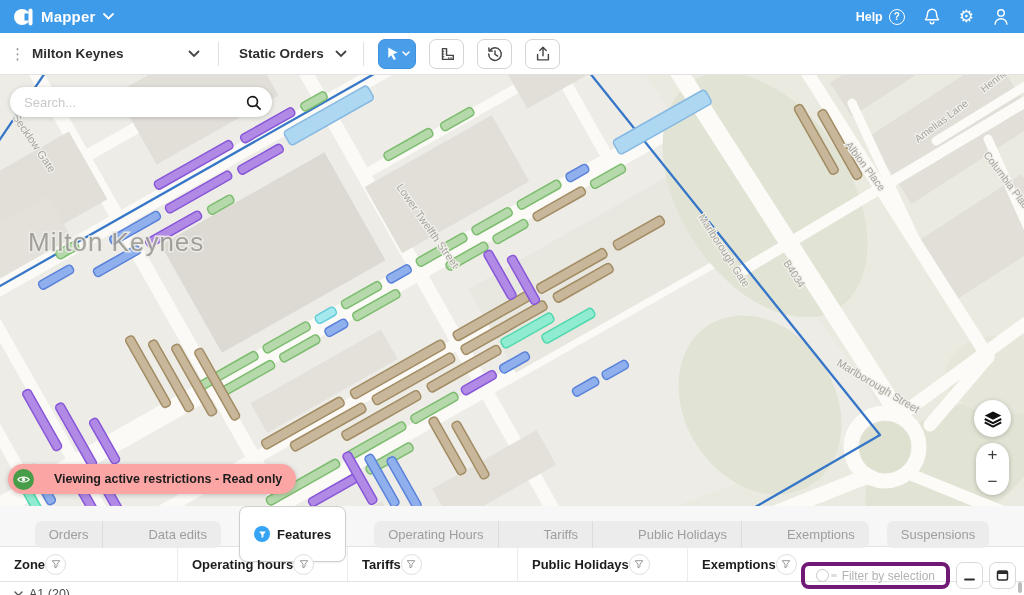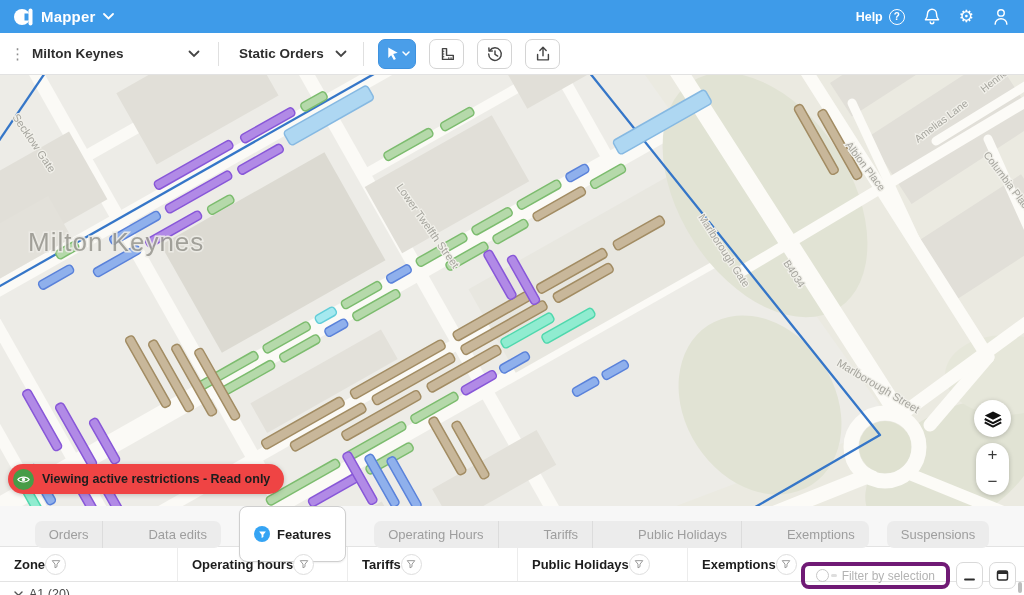--- a/index.html
+++ b/index.html
@@ -31,22 +31,22 @@
               display:flex; align-items:center; justify-content:center; cursor:pointer; color:#444; }
   .tool-btn.active { background:#4A9EE9; border-color:#3E92DF; color:#fff; width:38px; }
 
   
   .map { position:relative; width:1024px; height:431px; background:#edece7; overflow:hidden; }
   .map svg.basemap { position:absolute; left:0; top:0; }
   .search-pill { position:absolute; left:10px; top:12px; width:262px; height:30px; background:#fff;
                  border-radius:16px; box-shadow:0 1px 5px rgba(0,0,0,.18); display:flex; align-items:center; padding:0 10px 0 14px; }
   .search-pill input { border:none; outline:none; flex:1; font-size:13px; color:#333; background:transparent; font-family:inherit; }
   .search-pill input::placeholder { color:#c9c9c9; }
-  .readonly-pill { position:absolute; left:8px; bottom:12px; height:30px; background:#ef4444; border-radius:16px;
-                   box-shadow:0 1px 5px rgba(0,0,0,.2); display:flex; align-items:center; gap:8px; padding:0 14px 0 5px; }
+  .readonly-pill { position:absolute; left:8px; bottom:12px; height:30px; background:#fca5a5; border-radius:16px;
+                   box-shadow:0 1px 5px rgba(0,0,0,.2); display:flex; align-items:center; gap:20px; padding:0 14px 0 5px; }
   .eye-circle { width:21px; height:21px; border-radius:50%; background:#479C47; display:flex; align-items:center; justify-content:center; }
   .readonly-text { font-size:12.5px; font-weight:700; color:#1d1d1d; }
   .layers-btn { position:absolute; right:13px; top:325px; width:37px; height:37px; border-radius:50%; background:#fff;
                 box-shadow:0 1px 5px rgba(0,0,0,.22); display:flex; align-items:center; justify-content:center; cursor:pointer; }
   .zoom-ctl { position:absolute; right:15px; top:368px; width:33px; height:52px; border-radius:17px; background:#fff;
               box-shadow:0 1px 5px rgba(0,0,0,.22); display:flex; flex-direction:column; align-items:center; justify-content:space-between; padding:3px 0 5px; }
   .zoom-btn { font-size:17px; color:#3a3a3a; line-height:1; cursor:pointer; font-weight:500; }
 
   
   .panel { height:89px; background:#fff; }
@@ -316,20 +316,27 @@
           <text x="783" y="188" font-size="10.5" fill="#a6a59e" transform="rotate(57 783 188)" stroke="#f1f0ea" stroke-width="2.5" paint-order="stroke">B4034</text>
           <text x="836" y="290" font-size="11" fill="#a6a59e" transform="rotate(31 836 290)" stroke="#f1f0ea" stroke-width="2.5" paint-order="stroke">Marlborough Street</text>
           <text x="845" y="70" font-size="10.5" fill="#a6a59e" transform="rotate(53 845 70)" stroke="#f1f0ea" stroke-width="2.5" paint-order="stroke">Albion Place</text>
           <text x="918" y="68" font-size="10.5" fill="#a6a59e" transform="rotate(-37 918 68)" stroke="#f1f0ea" stroke-width="2.5" paint-order="stroke">Amelias Lane</text>
           <text x="984" y="18" font-size="10.5" fill="#a6a59e" transform="rotate(-38 984 18)" stroke="#f1f0ea" stroke-width="2.5" paint-order="stroke">Henrietta</text>
           <text x="983" y="80" font-size="10.5" fill="#a6a59e" transform="rotate(53 983 80)" stroke="#f1f0ea" stroke-width="2.5" paint-order="stroke">Columbia Place</text>
         </g>
       <text id="city-label" x="28" y="176" font-size="26" fill="#9b9a93" opacity="0.9" letter-spacing="1" stroke="#edece7" stroke-width="3" paint-order="stroke">Milton Keynes</text>
     </svg>
 
+    <div class="search-pill">
+      <input type="text" placeholder="Search..." style="">
+      <svg width="17" height="17" viewBox="0 0 18 18">
+        <circle cx="8" cy="8" r="5.2" fill="none" stroke="#1a1a1a" stroke-width="1.8"></circle>
+        <line x1="12" y1="12" x2="16" y2="16" stroke="#1a1a1a" stroke-width="1.8" stroke-linecap="round"></line>
+      </svg>
+    </div>
 
     <div class="readonly-pill">
       <span class="eye-circle">
         <svg width="13" height="9" viewBox="0 0 13 9">
           <path d="M0.8,4.5 C3,1.2 10,1.2 12.2,4.5 C10,7.8 3,7.8 0.8,4.5 Z" fill="none" stroke="#fff" stroke-width="1.2"></path>
           <circle cx="6.5" cy="4.5" r="1.7" fill="#fff"></circle>
         </svg>
       </span>
       <span class="readonly-text">Viewing active restrictions - Read only</span>
     </div>

